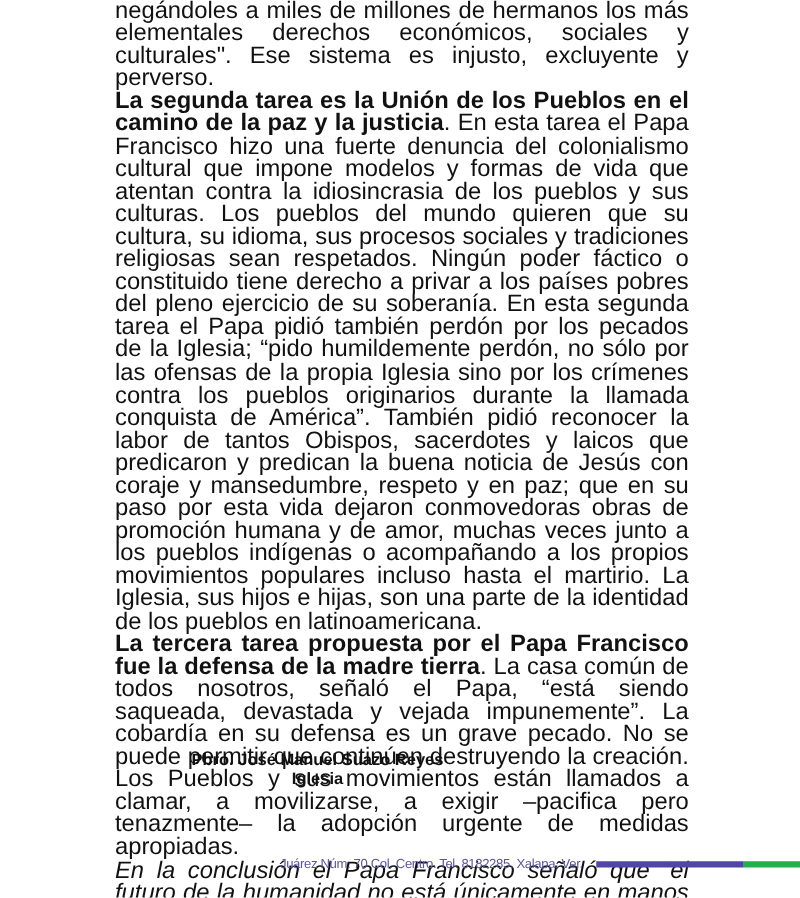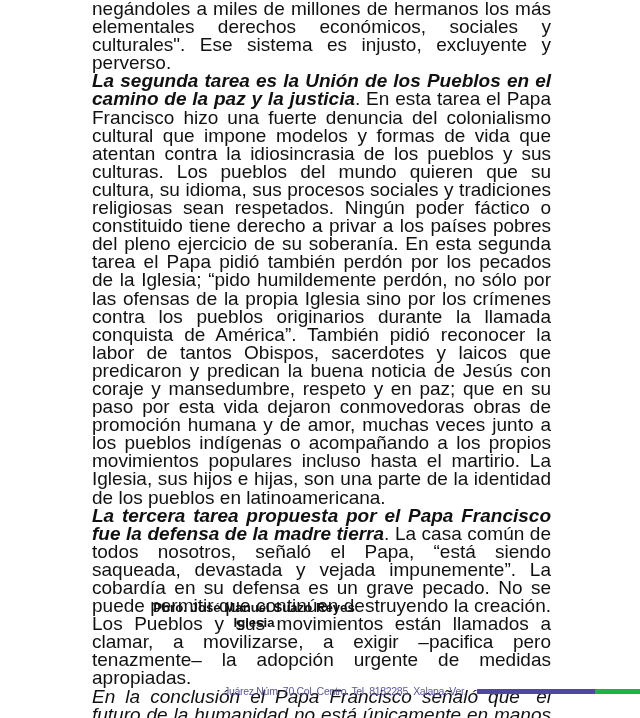--- a/index.html
+++ b/index.html
@@ -1,20 +1,20 @@
 <!DOCTYPE html>
 <html><head>
 <meta charset="utf-8">
 <style>
   html, body { margin: 0; padding: 0; background: #ffffff; }
   body { width: 640px; height: 718px; position: relative; overflow: hidden;
          font-family: "Liberation Sans", sans-serif; color: #111; }
   .col { position: absolute; left: 92px; width: 459px; }
   p { margin: 0; font-size: 19px; line-height: 18.1px; text-align: justify; }
-  p b { font-weight: bold; font-style: italic; }
+  p b { font-weight: bold; }
   #p0 { top: -1px; }
   #p1 { top: 86px; }
   #p2 { top: 339px; }
   #p3 { top: 447px; font-style: italic; }
   .sig { position: absolute; left: 0; width: 508px; top: 600px; text-align: center;
          font-weight: bold; font-size: 13.2px; line-height: 15.2px; }
   .sig div { margin: 0; }
   .footer-text { position: absolute; left: 224px; top: 685px; font-size: 10.5px;
                  color: #5b55a0; font-family: Liberation Sans, sans-serif; letter-spacing: -0.3px; }
   .bar { position: absolute; top: 689px; height: 5px; }

